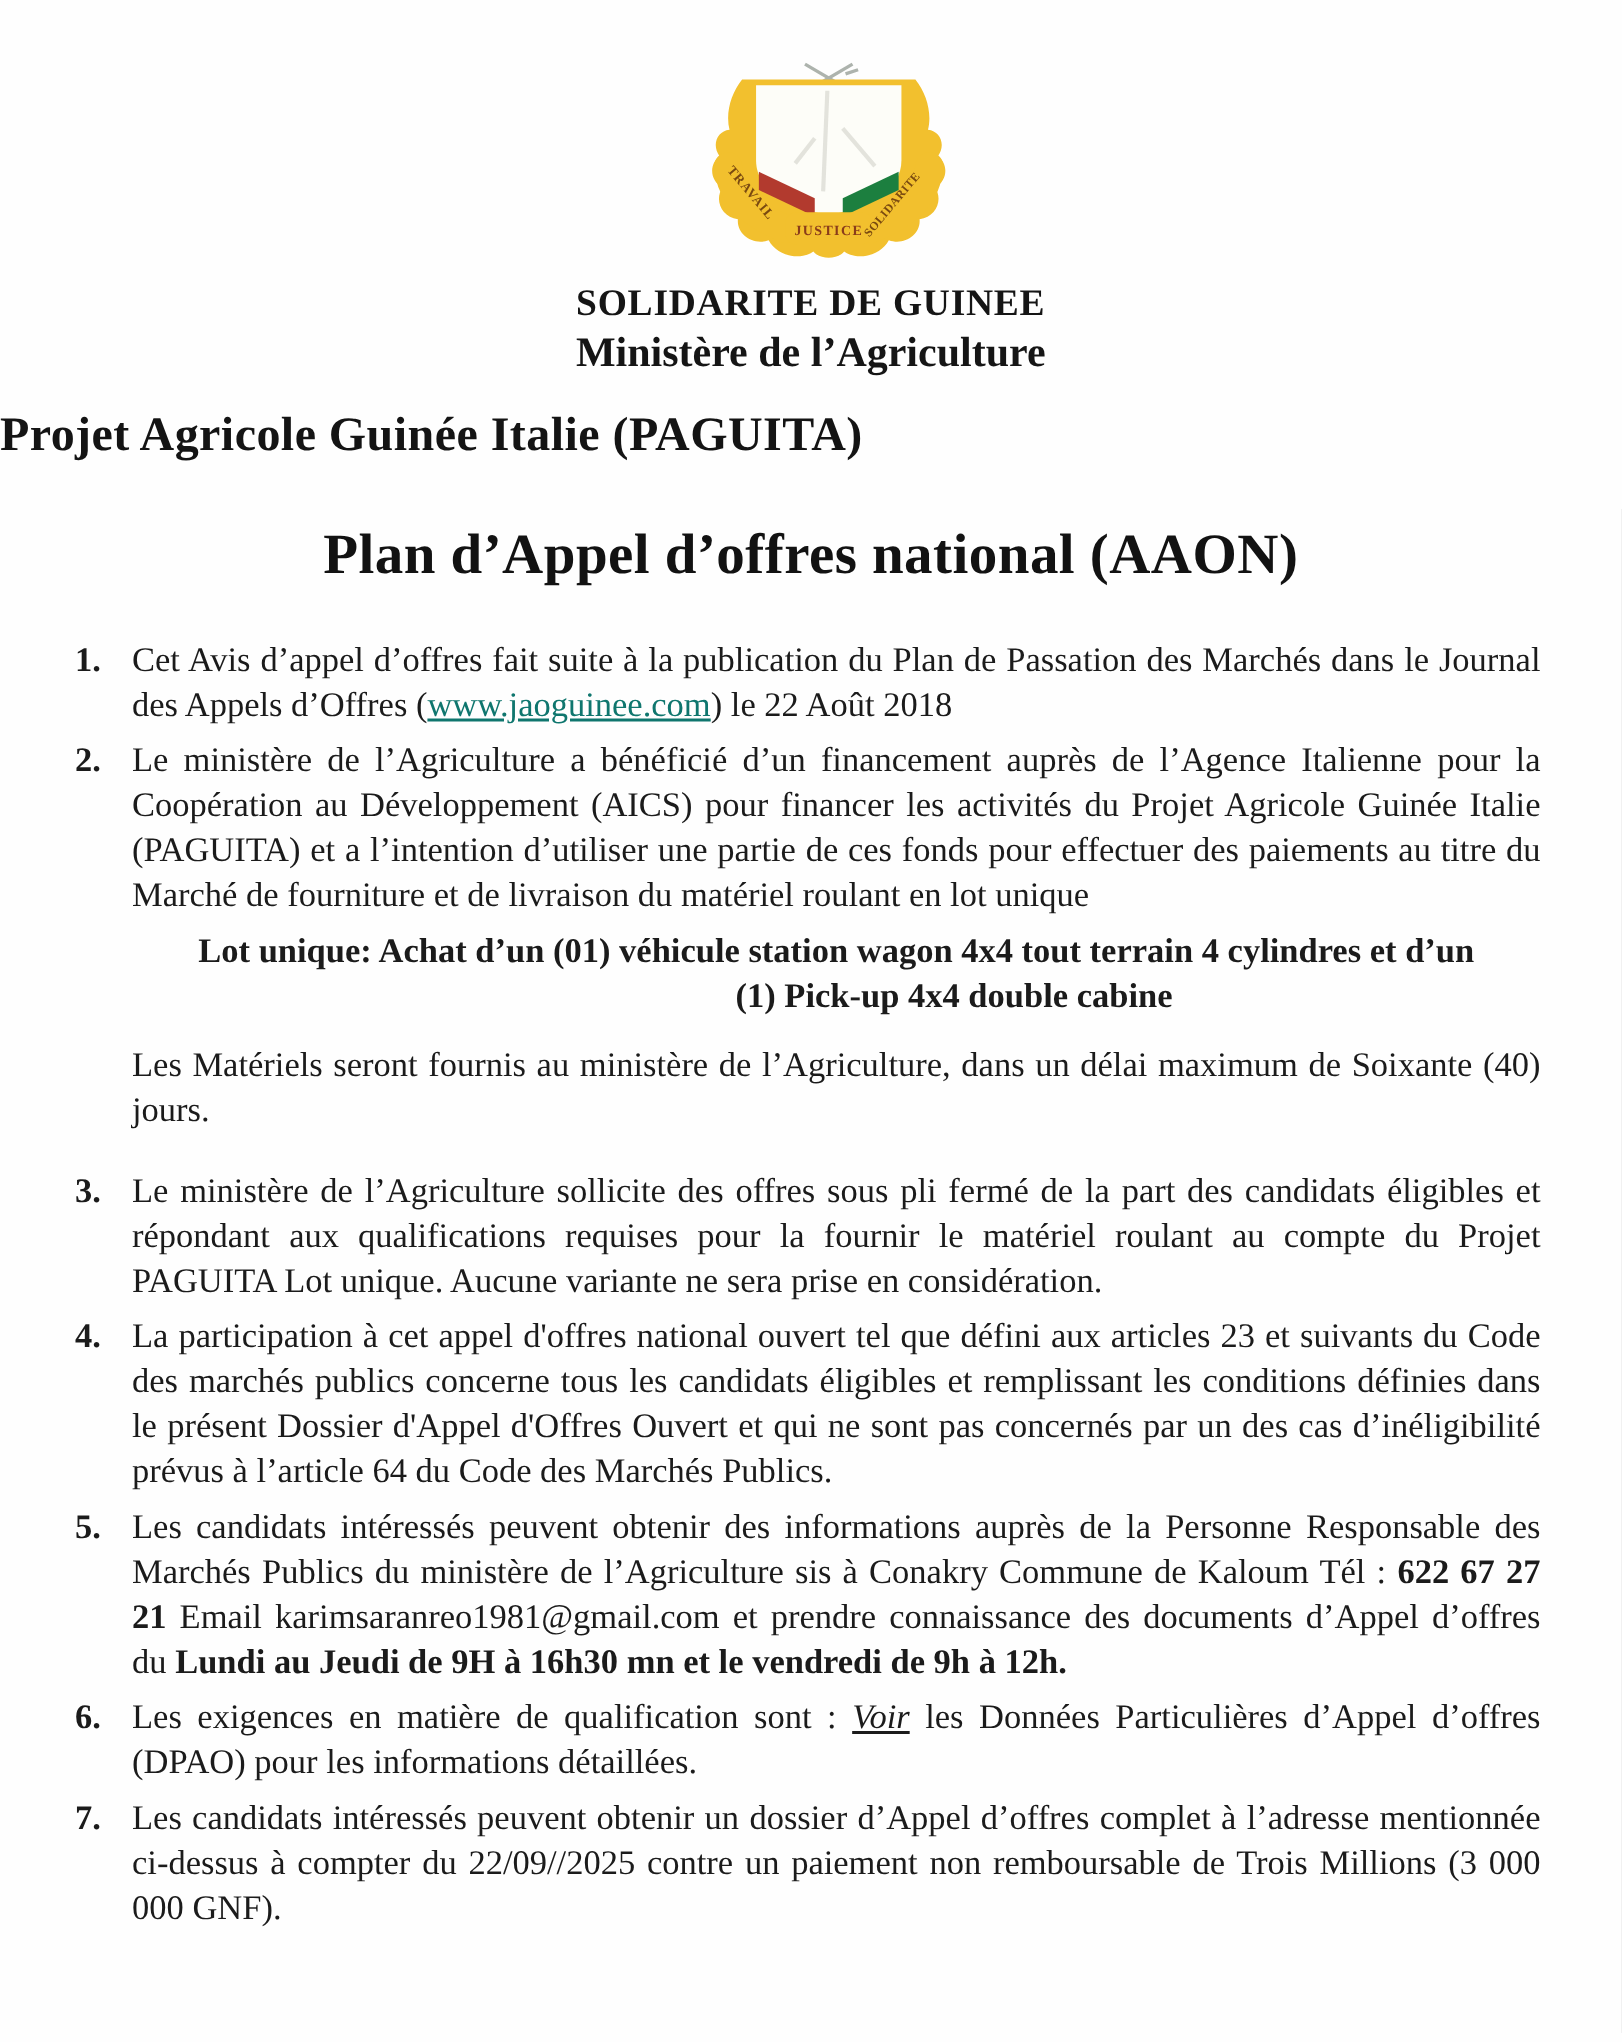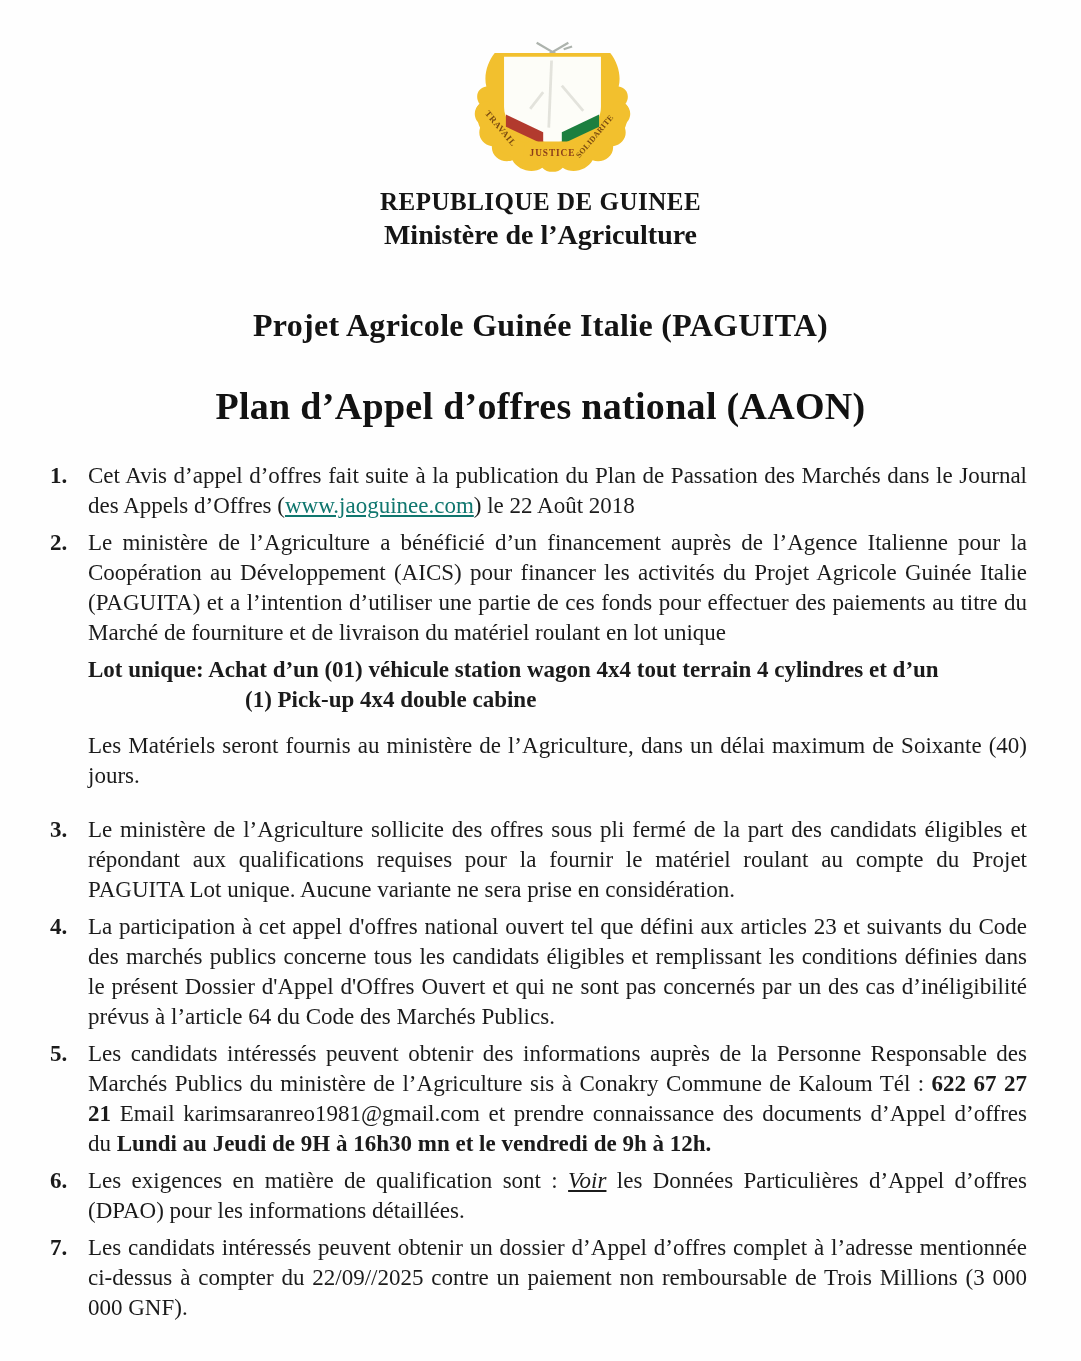--- a/index.html
+++ b/index.html
@@ -13,39 +13,39 @@
     overflow:hidden;
   }
   .header { padding-top:34px; text-align:center; }
   .emblem { display:inline-block; transform:translateX(12px); line-height:0; }
   .republic {
     font-size:25px; font-weight:700; letter-spacing:0.5px;
     margin-top:2px; color:#151515;
   }
   .ministry { font-size:28px; font-weight:700; margin-top:3px; color:#151515; }
   .title-project {
-    text-align:center; font-weight:700; font-size:32px;
-    margin-top:56px; color:#141414; letter-spacing:0.3px;
+    text-align:left; font-weight:700; font-size:32px;
+    margin-top:19px; color:#141414; letter-spacing:0.3px;
   }
   .title-notice {
     text-align:center; font-weight:700; font-size:38px;
     margin-top:40px; color:#121212; letter-spacing:0.3px;
   }
   .content {
     margin:33px 54px 0 50px;
     font-size:23px; line-height:30px;
   }
   .item { display:flex; margin-bottom:7px; }
   .item .num { flex:none; width:38px; font-weight:700; }
   .item .body { flex:1; margin:0; text-align:justify; }
   .b { font-weight:700; }
   .i { font-style:italic;text-decoration:underline; }
   a.link { color:#0f766e; cursor:pointer; }
   .lot {
-    font-weight:700; margin:6px 0 16px 38px; line-height:30px;
+    font-weight:700; margin:6px 0 16px 38px; line-height:30px;text-align:center;
   }
   .lot .line2 { display:block; padding-left:157px; }
   .materials { margin:0 0 24px 38px; text-align:justify; }
   .payment { margin:17px 0 0 38px; }
 </style>
 </head>
 <body>
 
 <div class="page">
 
@@ -75,21 +75,21 @@
         <polygon points="60,86 100,105 100,118 60,99" fill="#B23A2E"></polygon>
         <polygon points="160,86 120,105 120,118 160,99" fill="#1C7F3F"></polygon>
 
         <rect x="79" y="115" width="62" height="23" rx="8" fill="#F2C02E"></rect>
 
         <text transform="translate(37,85) rotate(50)" font-size="9.5" font-weight="bold" letter-spacing="0.8" font-family="Liberation Serif, serif" fill="#7A4A10">TRAVAIL</text>
         <text x="110" y="131" text-anchor="middle" font-size="10" font-weight="bold" letter-spacing="1" font-family="Liberation Serif, serif" fill="#8A3C1A">JUSTICE</text>
         <text transform="translate(139,133) rotate(-50)" font-size="8.5" font-weight="bold" letter-spacing="0.4" font-family="Liberation Serif, serif" fill="#7A4A10">SOLIDARITE</text>
       </svg>
     </div>
-    <div class="republic">REPUBLIQUE DE GUINEE</div>
+    <div class="republic">SOLIDARITE DE GUINEE</div>
     <div class="ministry">Ministère de l’Agriculture</div>
   </div>
 
   <div class="title-project">Projet Agricole Guinée Italie (PAGUITA)</div>
   <div class="title-notice">Plan d’Appel d’offres national (AAON)</div>
 
   <div class="content">
 
     <div class="item">
       <span class="num">1.</span>

